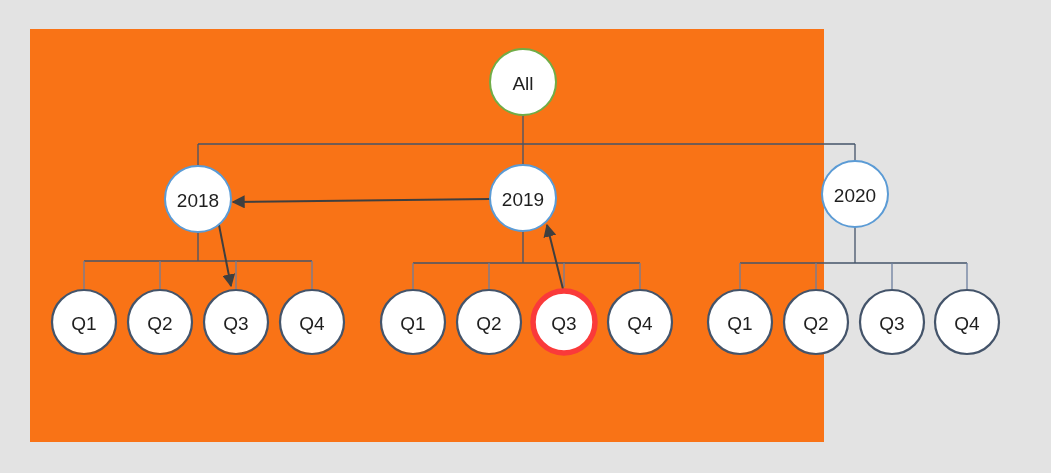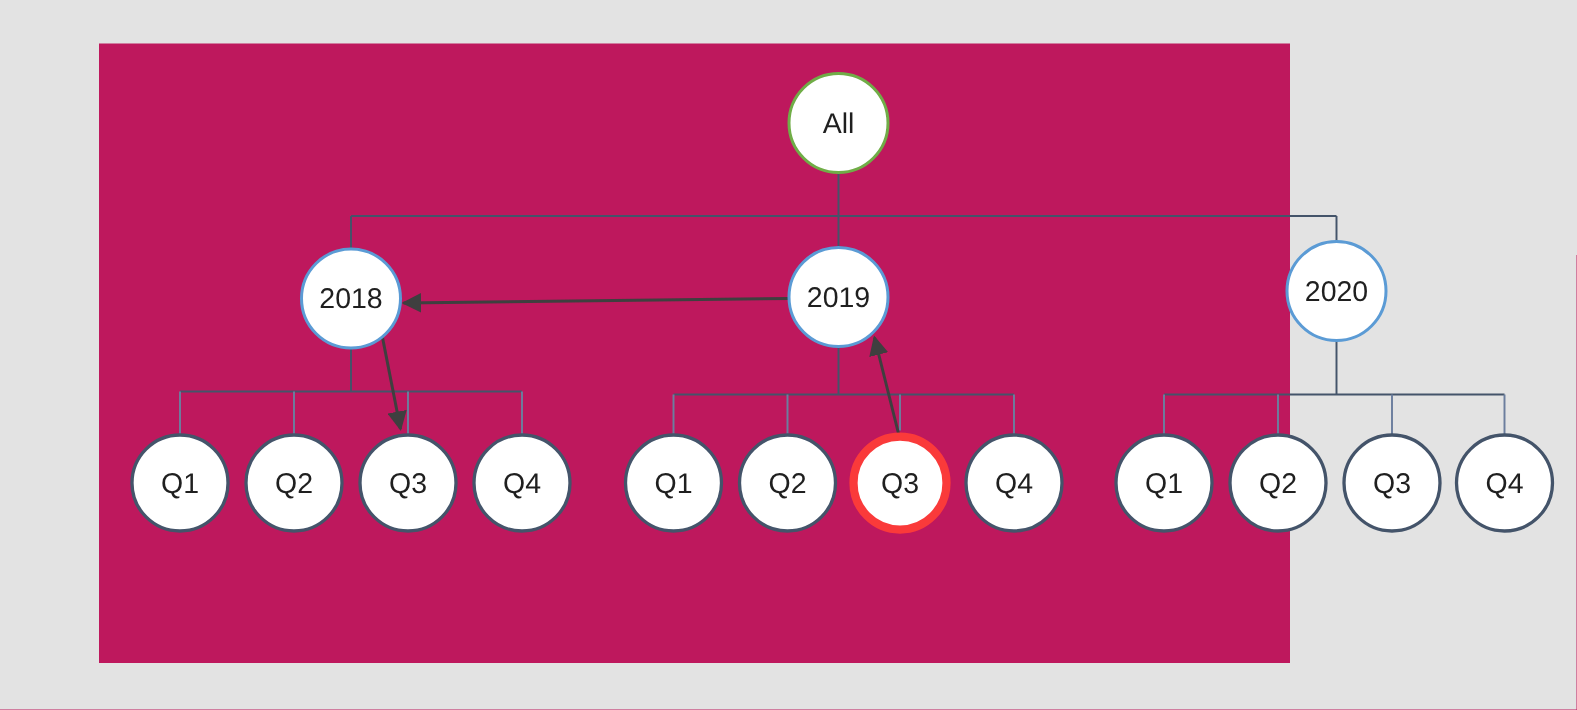--- a/index.html
+++ b/index.html
@@ -7,22 +7,21 @@
     width:1051px;height:473px;
     background:#e3e3e3;
     font-family:"Liberation Sans", sans-serif;
     position:relative;
     overflow:hidden;
   }
   .panel{
     position:absolute;
     left:30px;top:29px;
     width:794px;height:413px;
-    background:#be185d;
-    margin-left:36px;
+    background:#f97316;
   }
   svg{display:block;}
   text.node-label{
     font-family:"Liberation Sans", sans-serif;
     font-size:19px;
     text-anchor:middle;
     dominant-baseline:central;
   }
   circle.node{fill:#ffffff;}
   path.connector{fill:none;stroke-width:1.3;}

